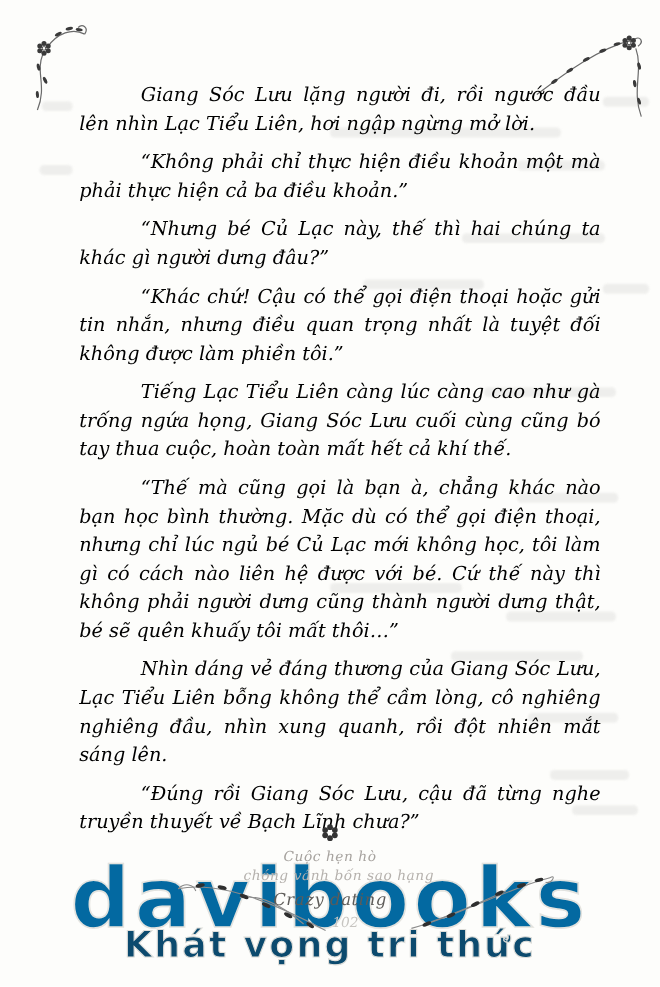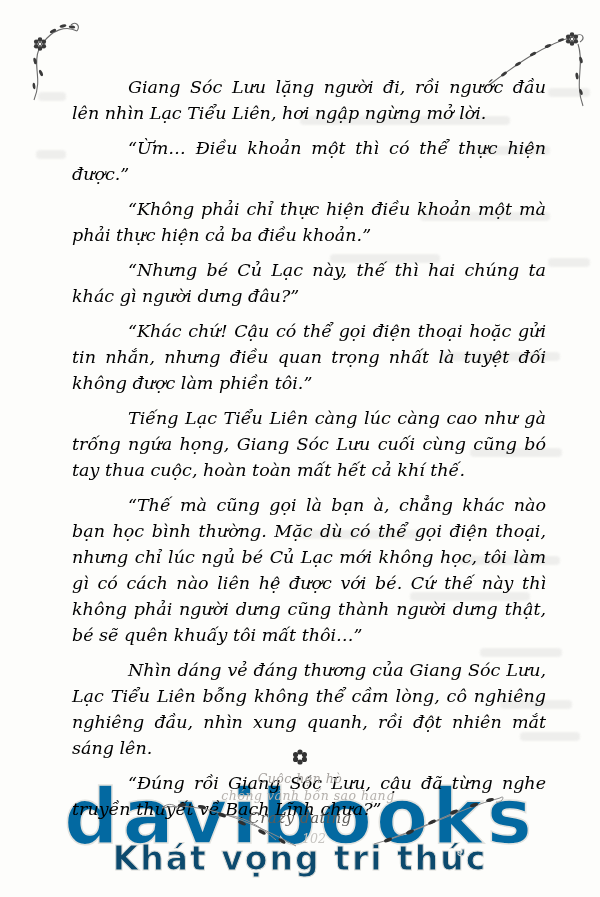--- a/index.html
+++ b/index.html
@@ -144,21 +144,20 @@
   <div class="ghost" style="left:500px;top:700px;width:72px"></div>
   <div class="ghost" style="left:520px;top:732px;width:60px"></div>
   <div class="ghost" style="left:38px;top:92px;width:28px"></div>
   <div class="ghost" style="left:36px;top:150px;width:30px"></div>
 
   <div class="wm-brand">davibooks</div>
   <div class="wm-slogan">Khát vọng tri thức</div>
 
   <div class="text-block">
     <p>Giang Sóc Lưu lặng người đi, rồi ngước đầu lên nhìn Lạc Tiểu Liên, hơi ngập ngừng mở lời.</p>
-    <p>“Ừm… Điều khoản một thì có thể thực hiện được.”</p>
     <p>“Không phải chỉ thực hiện điều khoản một mà phải thực hiện cả ba điều khoản.”</p>
     <p>“Nhưng bé Củ Lạc này, thế thì hai chúng ta khác gì người dưng đâu?”</p>
     <p>“Khác chứ! Cậu có thể gọi điện thoại hoặc gửi tin nhắn, nhưng điều quan trọng nhất là tuyệt đối không được làm phiền tôi.”</p>
     <p>Tiếng Lạc Tiểu Liên càng lúc càng cao như gà trống ngứa họng, Giang Sóc Lưu cuối cùng cũng bó tay thua cuộc, hoàn toàn mất hết cả khí thế.</p>
     <p>“Thế mà cũng gọi là bạn à, chẳng khác nào bạn học bình thường. Mặc dù có thể gọi điện thoại, nhưng chỉ lúc ngủ bé Củ Lạc mới không học, tôi làm gì có cách nào liên hệ được với bé. Cứ thế này thì không phải người dưng cũng thành người dưng thật, bé sẽ quên khuấy tôi mất thôi…”</p>
     <p>Nhìn dáng vẻ đáng thương của Giang Sóc Lưu, Lạc Tiểu Liên bỗng không thể cầm lòng, cô nghiêng nghiêng đầu, nhìn xung quanh, rồi đột nhiên mắt sáng lên.</p>
     <p>“Đúng rồi Giang Sóc Lưu, cậu đã từng nghe truyền thuyết về Bạch Lĩnh chưa?”</p>
   </div>
 
   <div class="footer">

